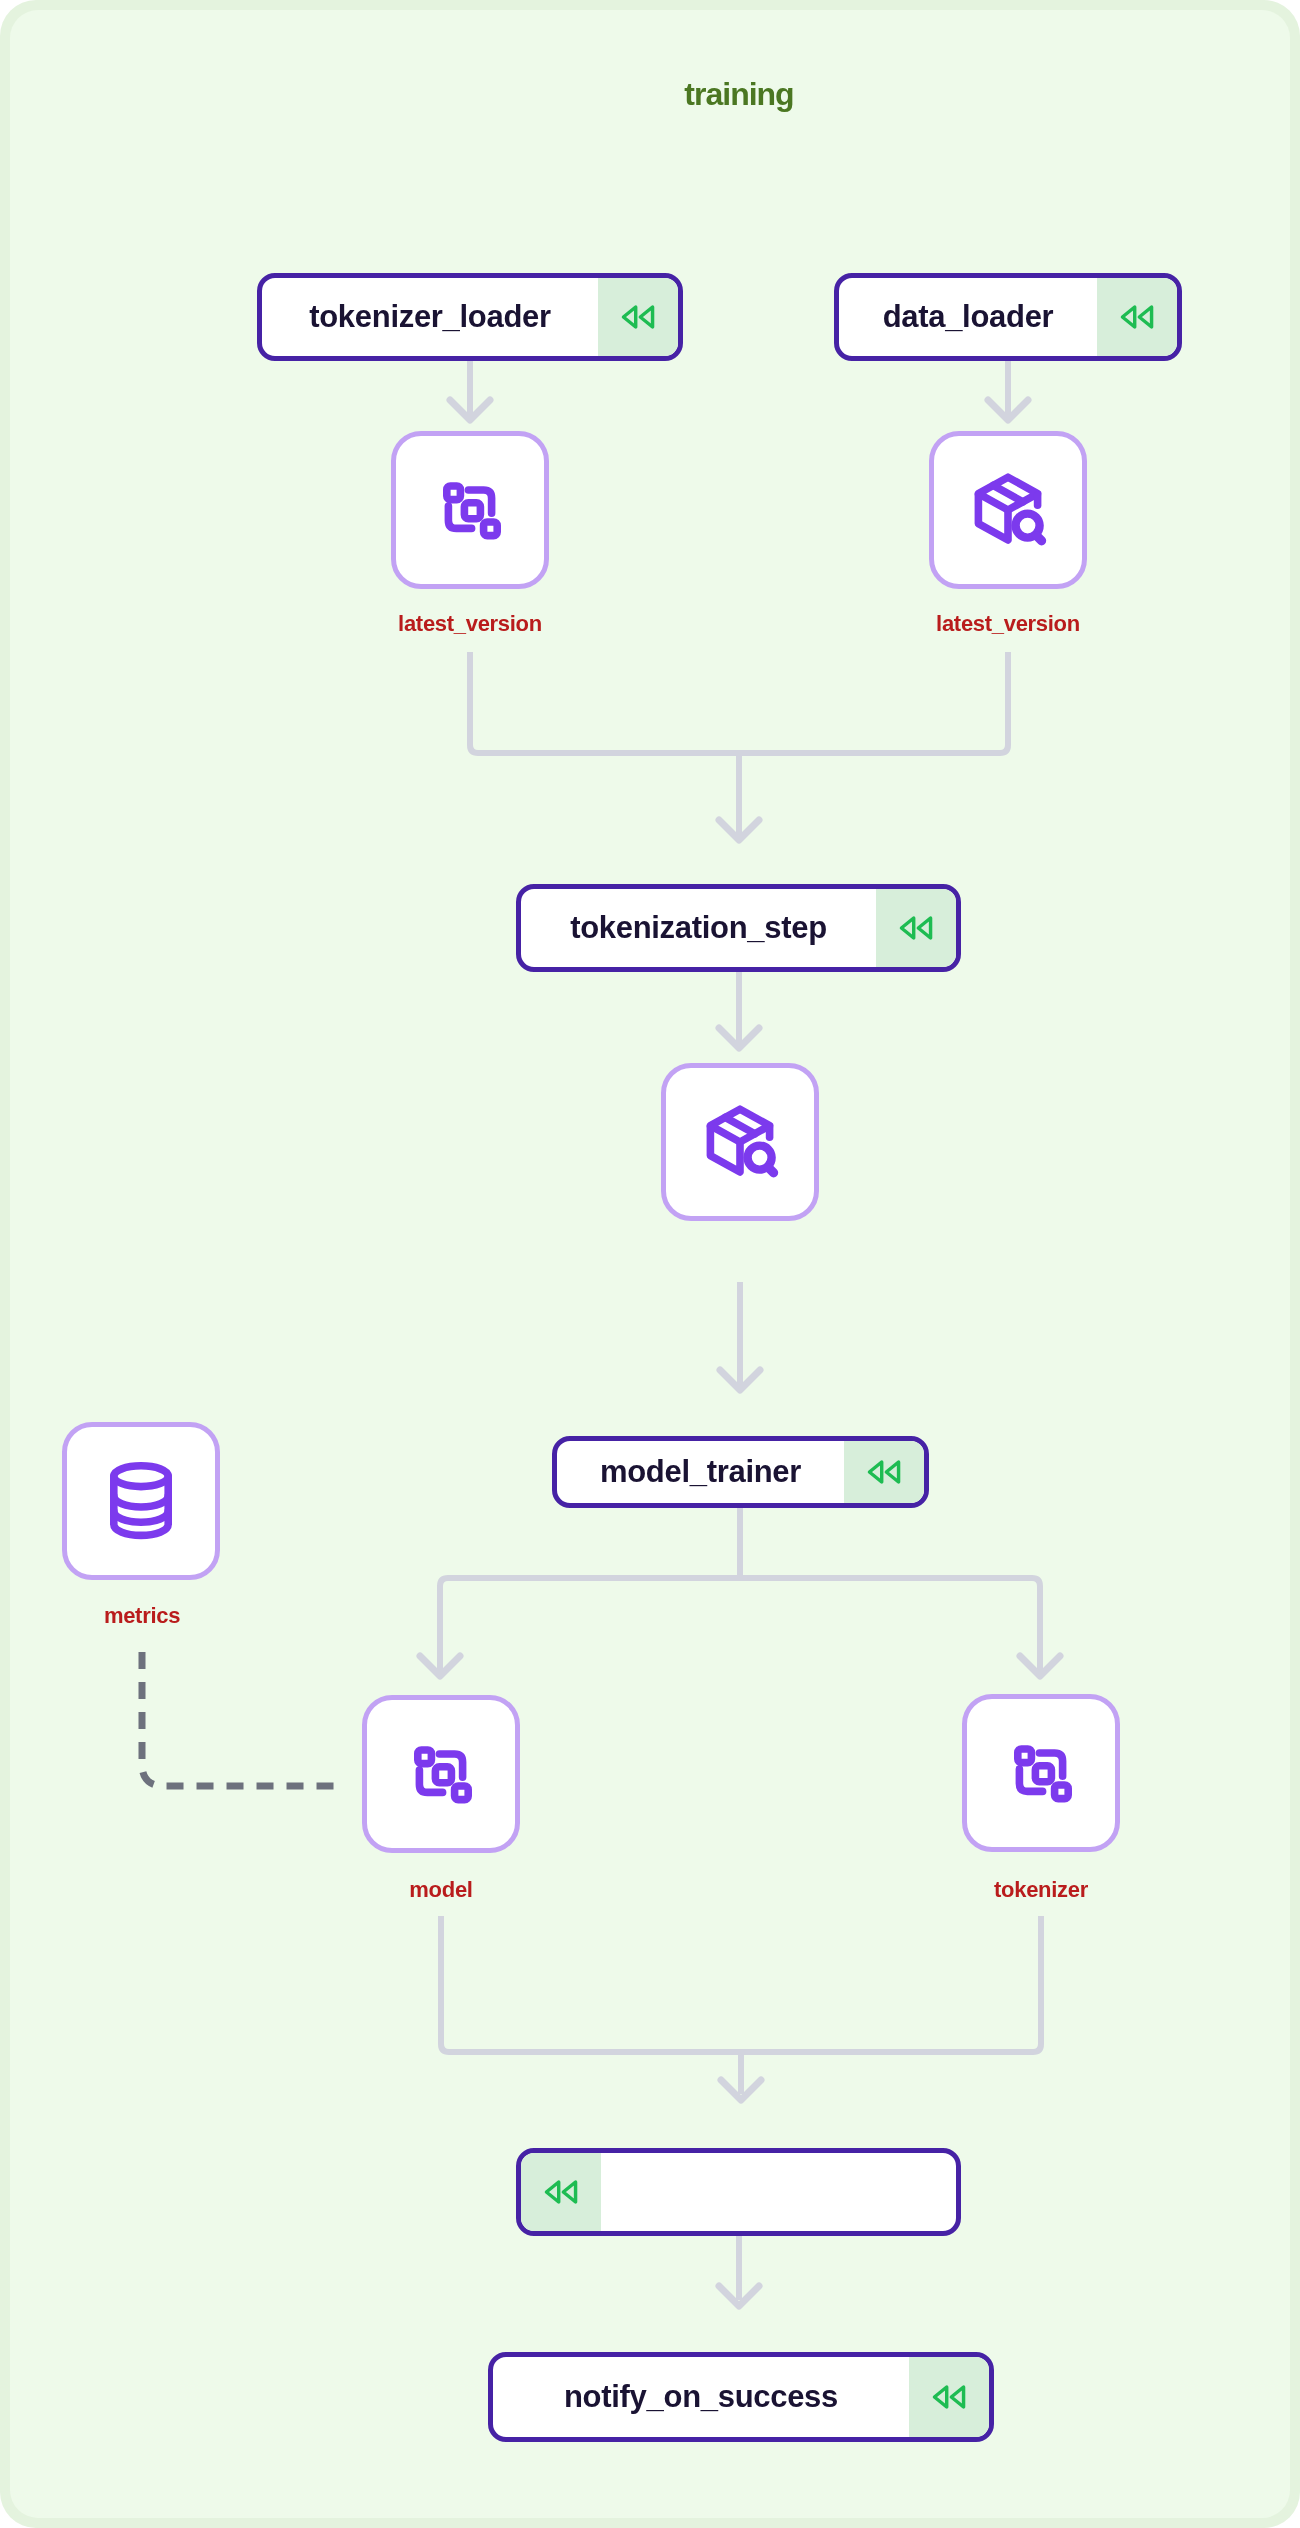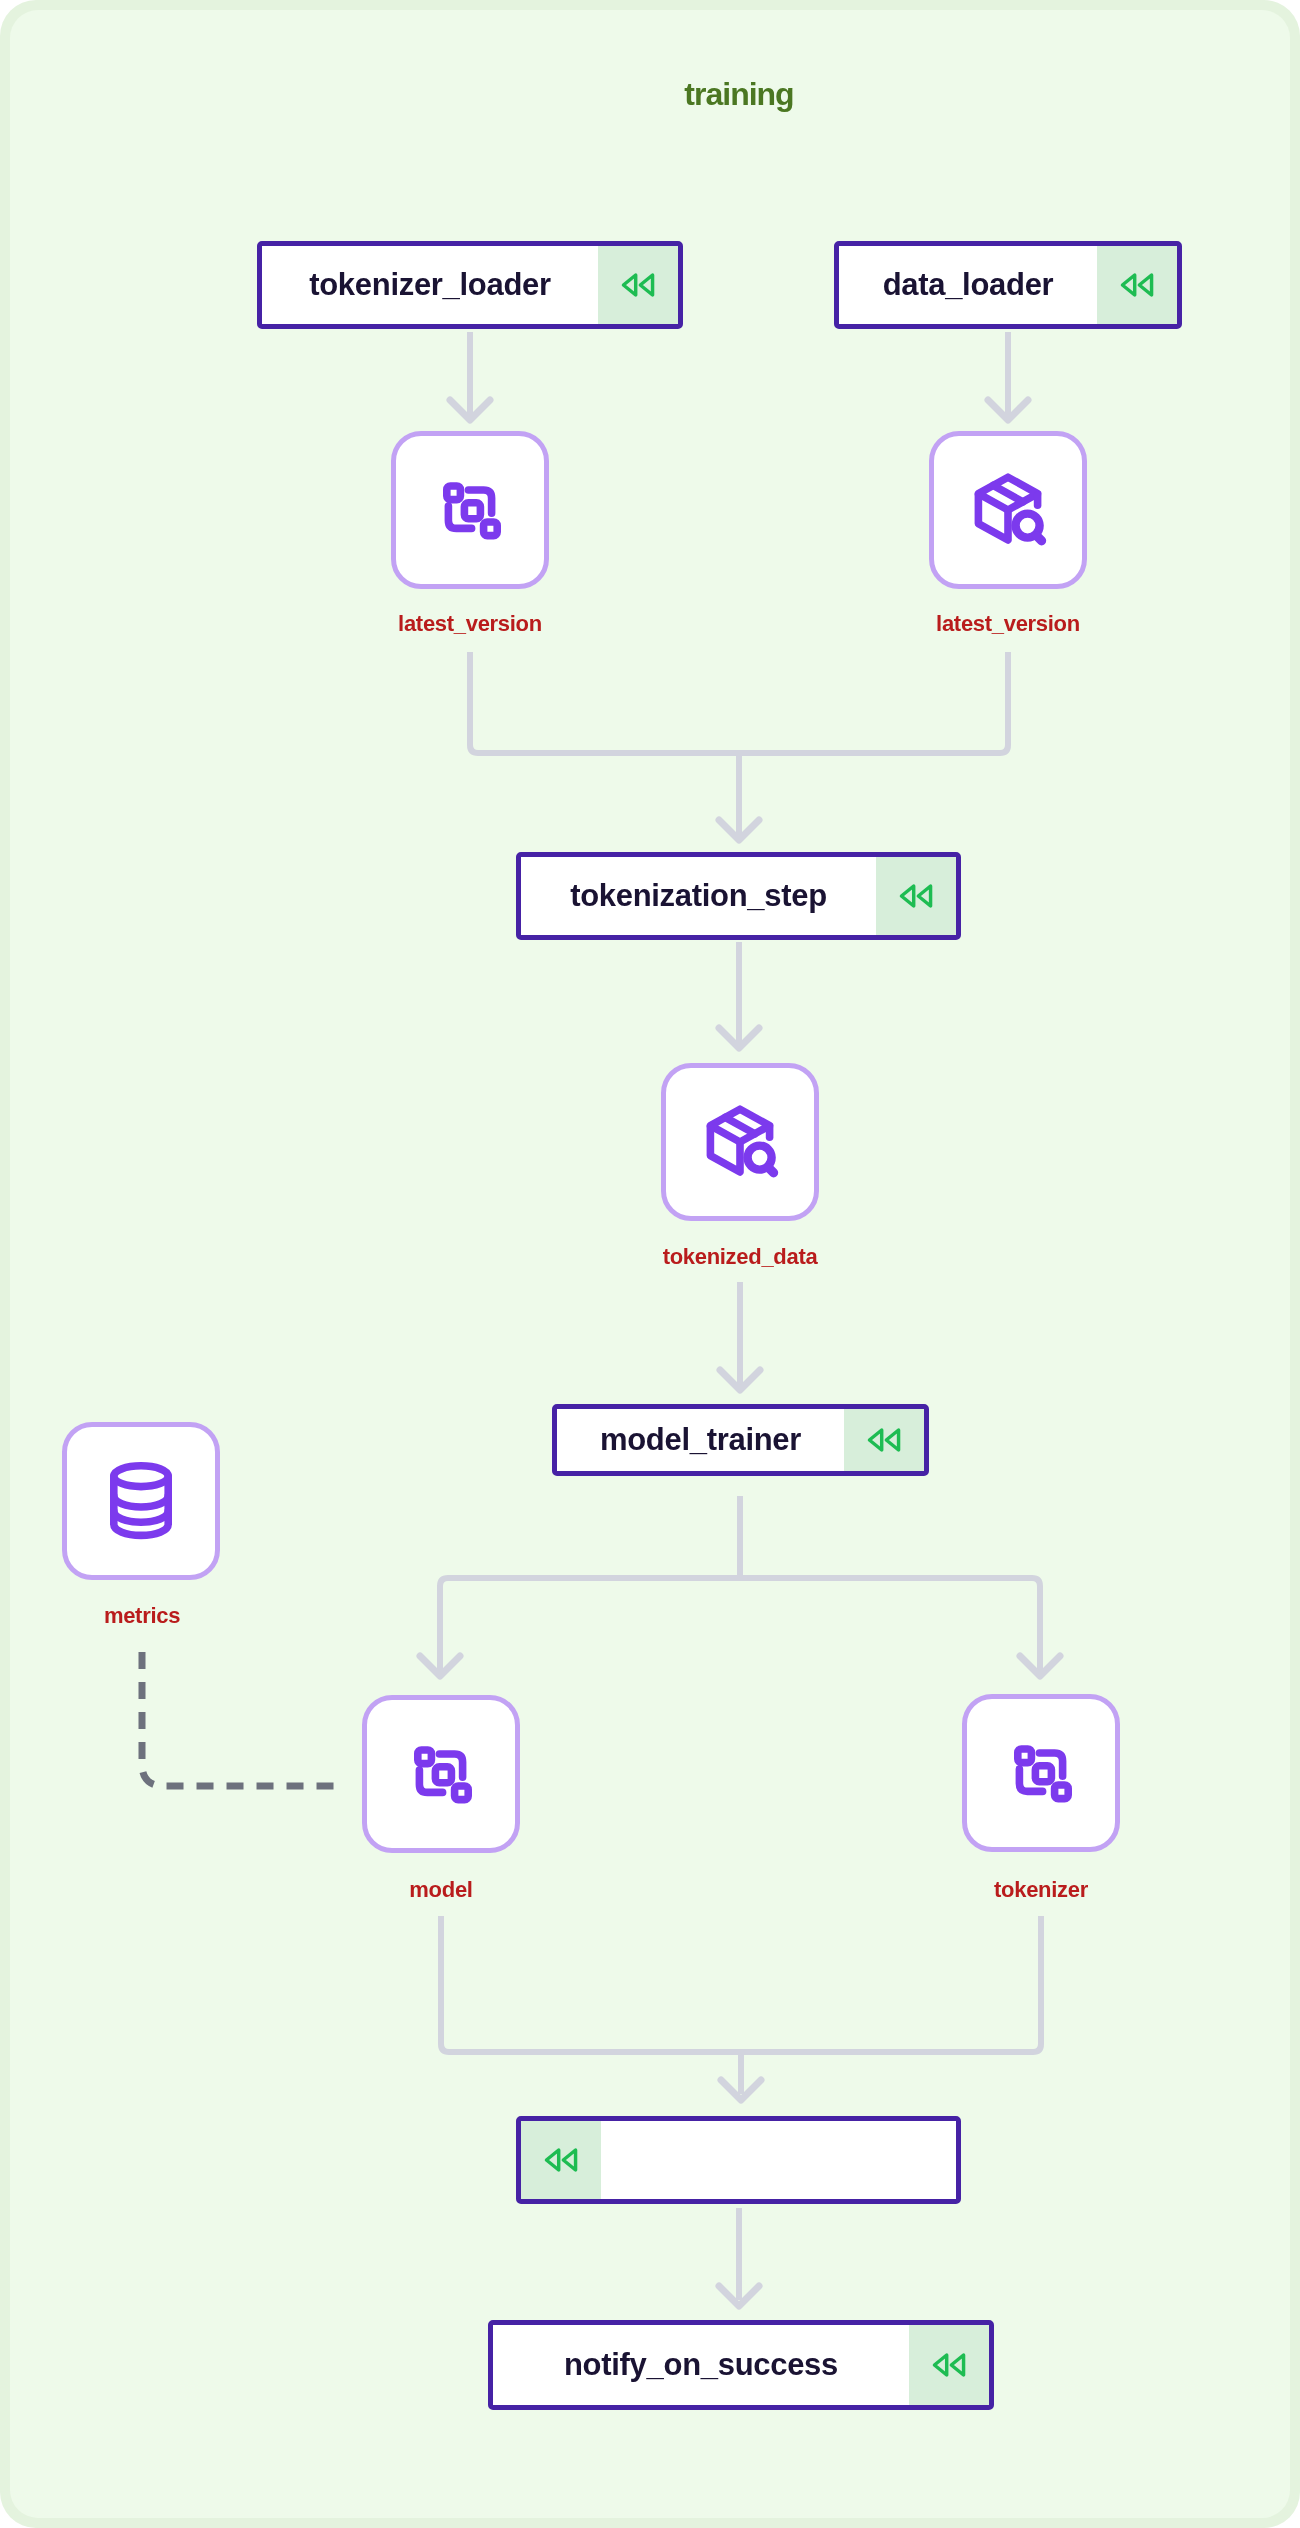--- a/index.html
+++ b/index.html
@@ -21,22 +21,22 @@
     letter-spacing: -1px;
   }
 
   svg.edges { position: absolute; left: 0; top: 0; width: 1300px; height: 2528px; }
   .edge { stroke: #d2d4de; stroke-width: 6; fill: none; }
   .edge-head { stroke: #d2d4de; stroke-width: 7; fill: none; stroke-linecap: round; stroke-linejoin: round; }
   .edge-dashed { stroke: #6d717d; stroke-width: 7; fill: none; stroke-dasharray: 17 13; }
 
   .step-node {
     position: absolute; display: flex; align-items: stretch;
-    background: #ffffff; border: 5px solid #4622a5; border-radius: 5px;
-    overflow: hidden; cursor: pointer;
+    background: #ffffff; border: 5px solid #4622a5; border-radius: 18px;
+    overflow: hidden; cursor: pointer; margin-top: 32px;
   }
   .step-label {
     flex: 1; display: flex; align-items: center; justify-content: center;
     font-size: 31px; font-weight: 700; color: #1a1333; letter-spacing: -0.3px;
     white-space: nowrap; padding: 0 14px;
   }
   .step-chip {
     width: 80px; background: #d7eeda; display: flex; align-items: center; justify-content: center;
     flex: none;
   }
@@ -206,21 +206,20 @@
   <div class="artifact-node" id="a-tokenized">
     <svg class="artifact-svg" viewBox="0 0 24 24" fill="none" stroke="#7c3aed" stroke-width="1.9" stroke-linecap="round" stroke-linejoin="round">
       <path d="M4.6 7.9 L12 3.8 L19.4 7.9 L12 12 Z"></path>
       <path d="M8.3 5.85 L15.7 9.95"></path>
       <path d="M4.6 8.3 V15.4 L12 19.5 V12.4"></path>
       <path d="M19.4 8.3 V10.8"></path>
       <circle cx="16.9" cy="15.9" r="3.0" stroke-width="2.1"></circle>
       <path d="M19.1 18.4 L20.4 19.7" stroke-width="2.3"></path>
     </svg>
   </div>
-  <div class="artifact-label" id="l-tokenized">tokenized_data</div>
 
   <div class="artifact-node" id="a-metrics">
     <svg class="artifact-svg" viewBox="0 0 24 24" fill="none" stroke="#7c3aed" stroke-width="1.9" stroke-linecap="round" stroke-linejoin="round">
       <ellipse cx="12" cy="5.8" rx="6.8" ry="2.6"></ellipse>
       <path d="M5.2 5.8 V17.8 C5.2 19.4 8.2 20.6 12 20.6 C15.8 20.6 18.8 19.4 18.8 17.8 V5.8"></path>
       <path d="M18.8 10.7 C18.8 12.3 15.8 13.5 12 13.5 C8.2 13.5 5.2 12.3 5.2 10.7"></path>
       <path d="M18.8 14.5 C18.8 16.1 15.8 17.3 12 17.3 C8.2 17.3 5.2 16.1 5.2 14.5"></path>
     </svg>
   </div>
   <div class="artifact-label" id="l-metrics">metrics</div>

